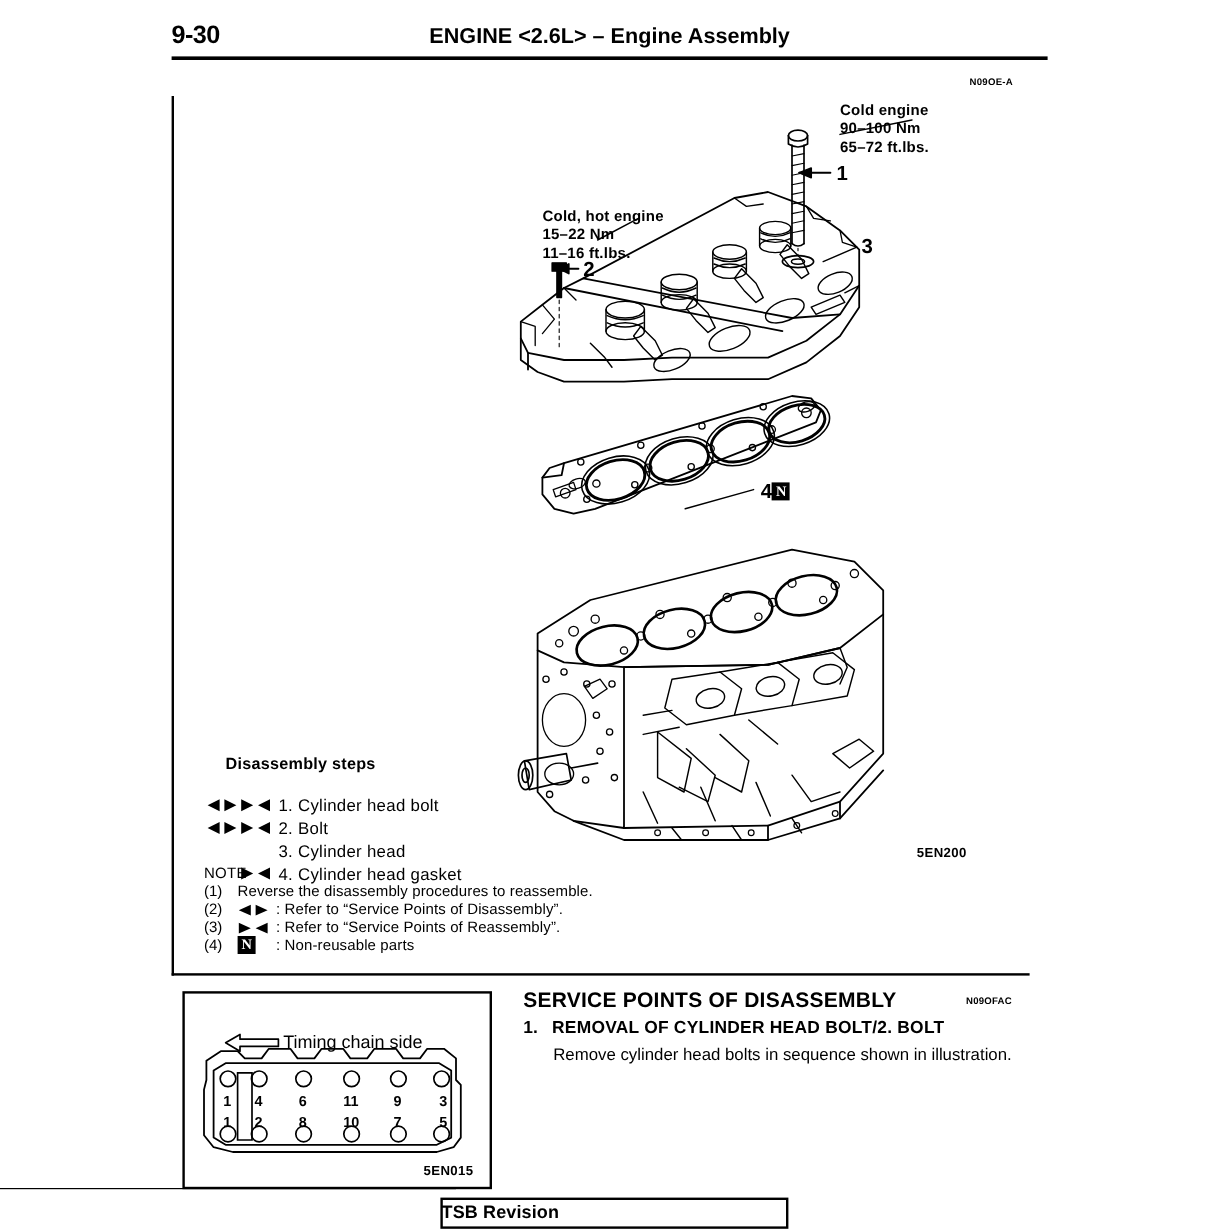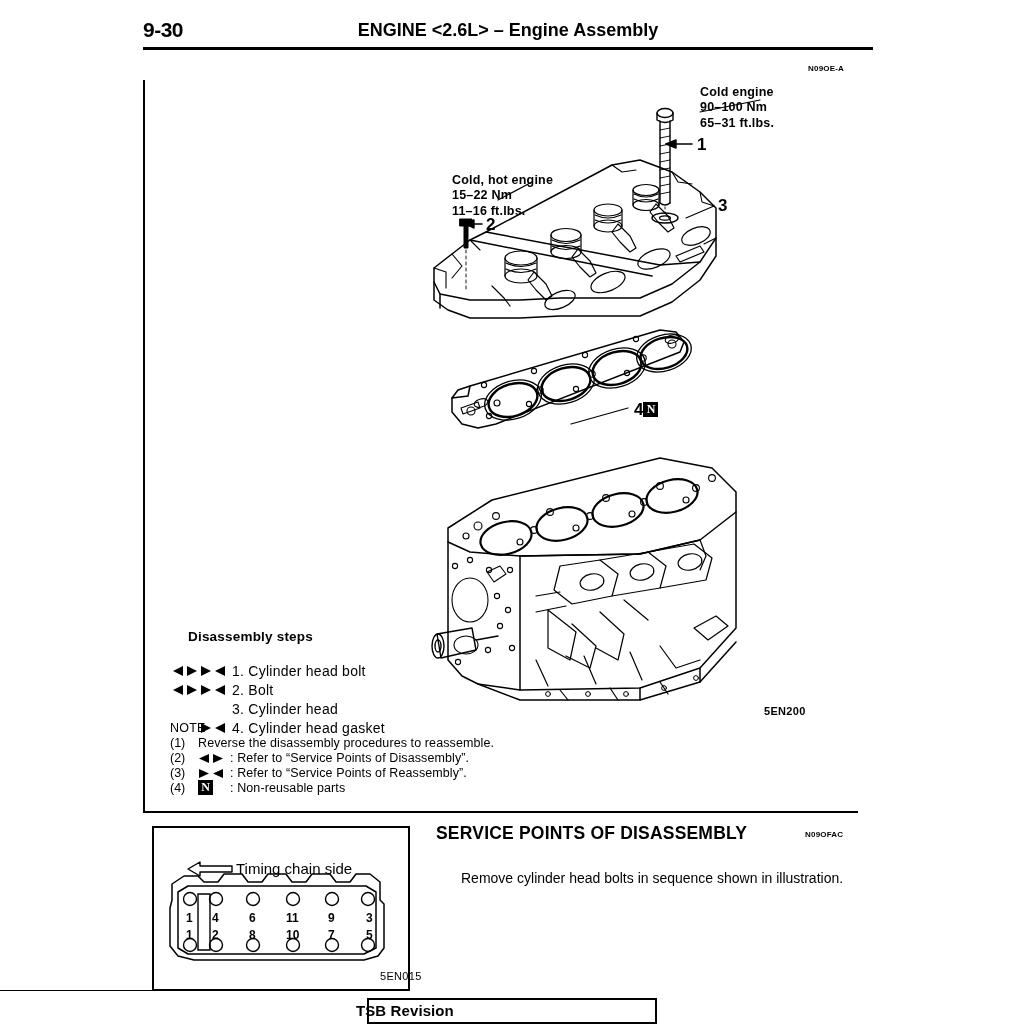--- a/index.html
+++ b/index.html
@@ -144,22 +144,22 @@
     background: #fff;
   }
   .seq-arrow {
     position: absolute; left: 32px; top: 32px;
   }
   .seq-label {
     position: absolute; left: 82px; top: 32px;
     font-size: 15px;
   }
   .seq-code {
-    position: absolute; left: 380px; top: 970px;
-    font-size: 11px; font-weight: normal;
+    position: absolute; left: 353px; top: 970px;
+    font-size: 11px; font-weight: bold;
     letter-spacing: 0.3px;
   }
 
   
   .sp-title {
     position: absolute; left: 436px; top: 823px;
     font-size: 17.5px; font-weight: bold;
     letter-spacing: 0.2px;
   }
   .sp-ref {
@@ -185,21 +185,21 @@
     width: 380px; height: 0;
     border-top: 1.5px solid #000;
   }
   .tsb-box {
     position: absolute; left: 367px; top: 998px;
     width: 290px; height: 26px;
     border: 2px solid #000;
     box-sizing: border-box;
   }
   .tsb-lbl {
-    position: absolute; left: 356px; top: 1002px;
+    position: absolute; left: 368px; top: 1002px;
     font-size: 15px; font-weight: bold;
     letter-spacing: 0.1px;
   }
 
   .art { position: absolute; left: 0; top: 0; }
 </style>
 </head>
 <body>
 
 <div class="page">
@@ -436,21 +436,21 @@
         <circle cx="626" cy="694" r="2.4"></circle>
           <circle cx="664" cy="688" r="2.4"></circle>
         <circle cx="696" cy="678" r="2.4"></circle>
       </g>
     </g>
   </svg>
 
   <div class="callout callout-1">
     <div>Cold engine</div>
     <div>90–100 Nm</div>
-    <div>65–31 ft.lbs.</div>
+    <div>65–72 ft.lbs.</div>
   </div>
   <div class="callout callout-2">
     <div>Cold, hot engine</div>
     <div>15–22 Nm</div>
     <div>11–16 ft.lbs.</div>
   </div>
 
   <div class="cnum cnum-1">1</div>
   <div class="cnum cnum-2">2</div>
   <div class="cnum cnum-3">3</div>
@@ -599,19 +599,22 @@
         <text x="132" y="111">10</text>
         <text x="174" y="111">7</text>
         <text x="212" y="111">5</text>
       </g>
     </svg>
   </div>
   <div class="seq-code">5EN015</div>
 
   <div class="sp-title">SERVICE POINTS OF DISASSEMBLY</div>
   <div class="sp-ref">N09OFAC</div>
+  <div class="sp-step">
+    <span class="sp-num">1.</span><span>REMOVAL OF CYLINDER HEAD BOLT/2. BOLT</span>
+  </div>
   <div class="sp-body">Remove cylinder head bolts in sequence shown in illustration.</div>
 
   <div class="tsb-rule"></div>
   <div class="tsb-box"></div>
   <div class="tsb-lbl">TSB Revision</div>
 
 </div>
 
 </body></html>

